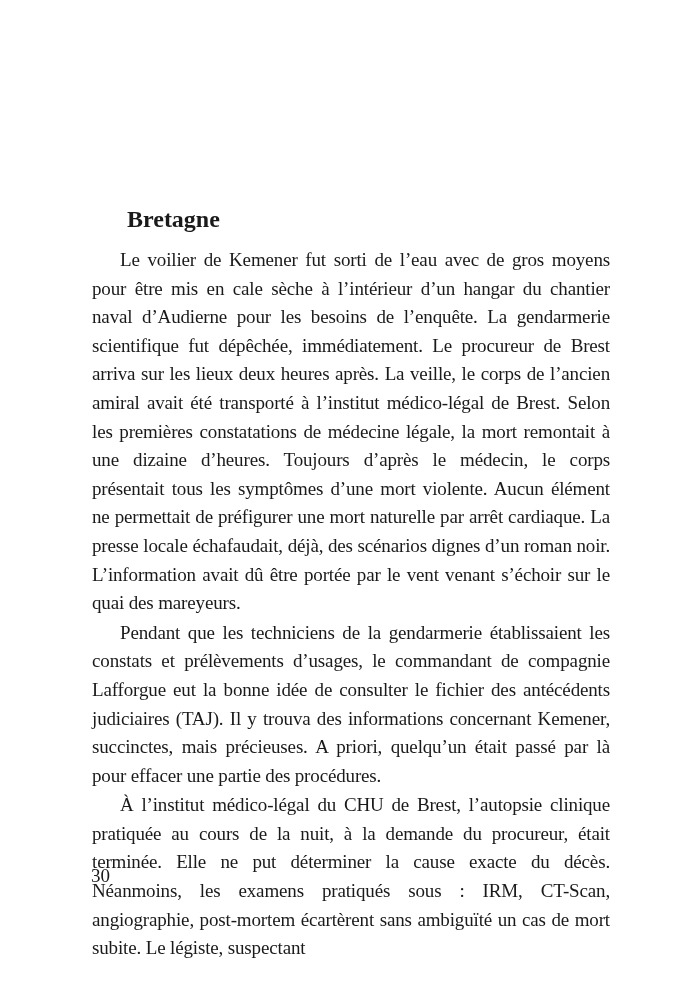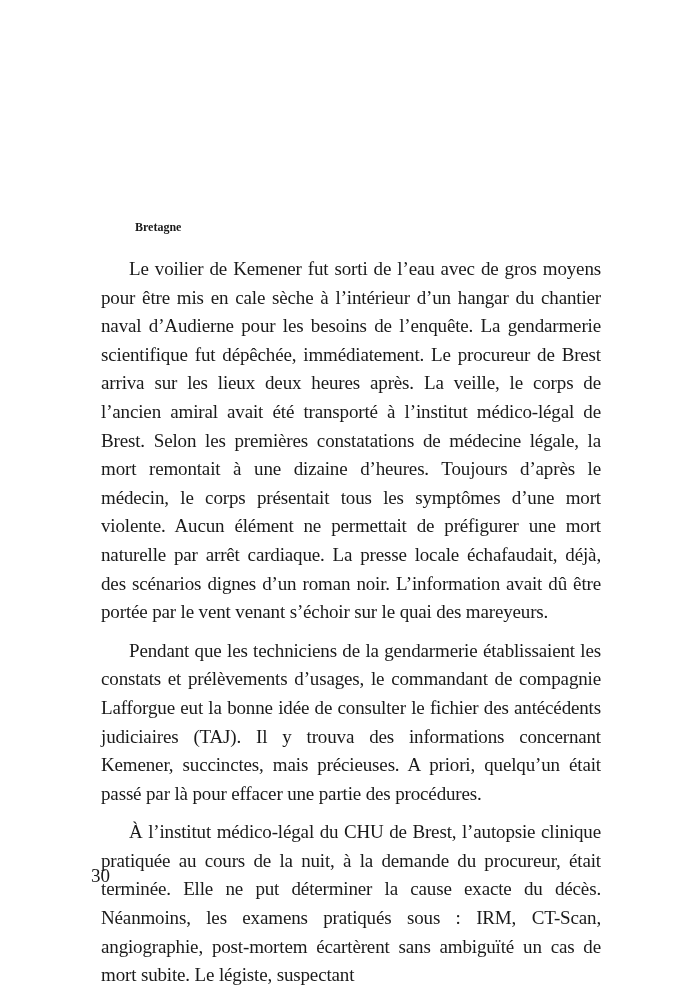--- a/index.html
+++ b/index.html
@@ -19,37 +19,37 @@
       position: absolute;
       left: 91px;
       top: 0;
       width: 520px;
     }
     .chapter-title {
       position: absolute;
       top: 199px;
       left: 28px;
       font-weight: bold;
-      font-size: 12px;
+      font-size: 24px;
       line-height: 24px;
-      margin: 16px;
+      margin: 8px;
       white-space: nowrap;
     }
     .body-text {
       position: absolute;
       top: 245px;
       left: 0;
       width: 520px;
       font-size: 19px;
       line-height: 28.6px;
       text-align: justify;
       letter-spacing: -0.15px;
     }
     .body-text p {
-      margin: 10px;
+      margin: 1px;
       text-indent: 28px;
     }
     .page-number {
       position: absolute;
       top: 864px;
       left: 0;
       font-size: 19px;
       line-height: 24px;
     }
   </style>

